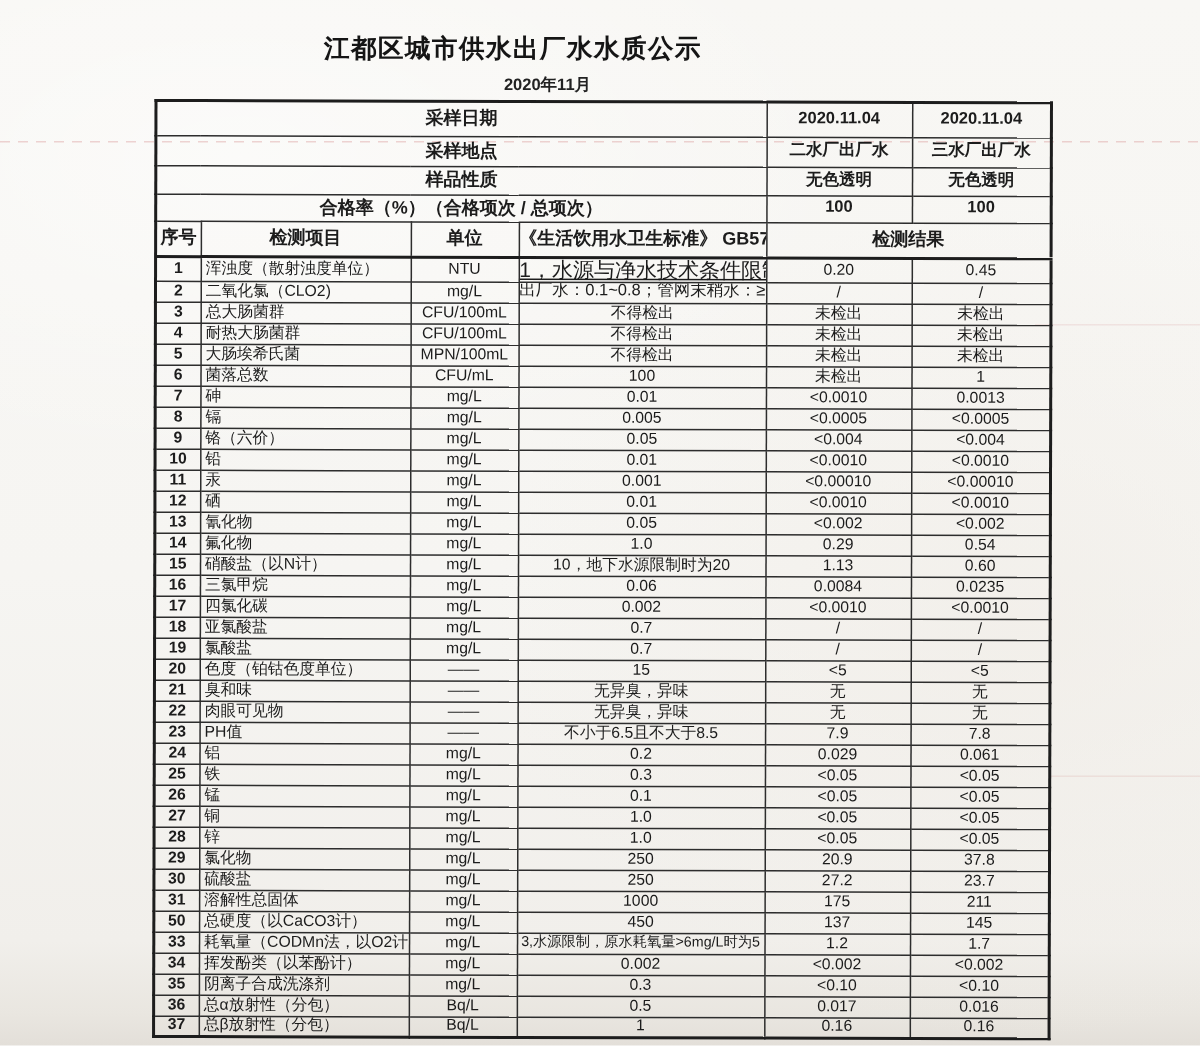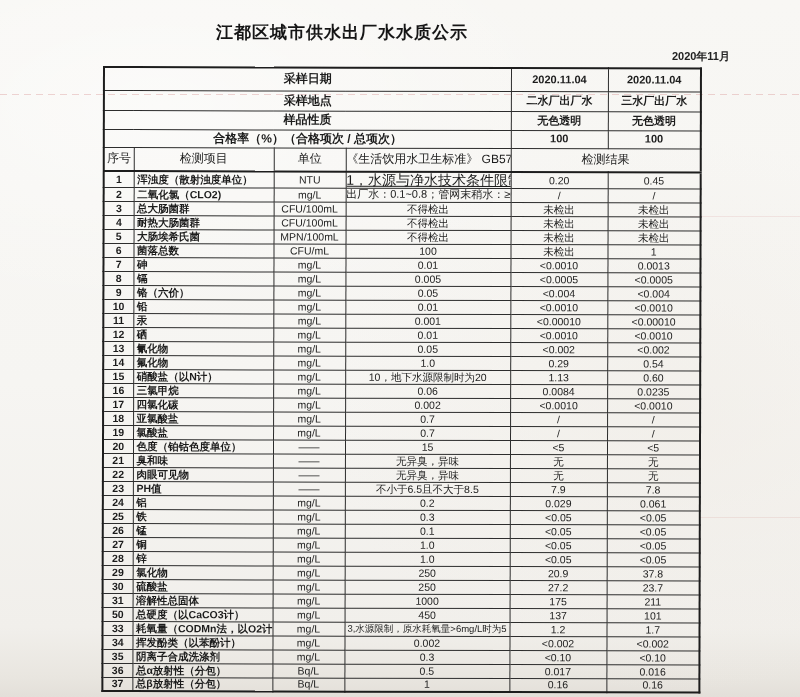--- a/index.html
+++ b/index.html
@@ -14,43 +14,43 @@
   .artifact{position:absolute;height:1px;pointer-events:none;}
   .artifact.a1{top:94px;left:0;width:800px;
     background:repeating-linear-gradient(90deg,rgba(206,118,118,.30) 0 7px,rgba(206,118,118,0) 7px 12px);}
   .artifact.a2{top:216px;left:690px;width:110px;background:rgba(206,118,118,.14);}
   .artifact.a3{top:517px;left:700px;width:100px;background:rgba(206,118,118,.14);}
   .title{
     position:absolute;top:21px;left:0;width:684px;text-align:center;
     font-size:17px;font-weight:bold;letter-spacing:1px;color:#151515;
   }
   .subtitle{
-    position:absolute;top:49px;left:0;width:730px;text-align:right;
+    position:absolute;top:49px;left:0;width:730px;text-align:center;
     font-size:11px;font-weight:bold;color:#222;
   }
   table.doc{
     position:absolute;left:103px;top:66px;width:597px;
     border-collapse:collapse;table-layout:fixed;
     transform:rotate(0.15deg);transform-origin:top left;
   }
   table.doc td,table.doc th{
     border:1px solid #2d2d2d;padding:0;margin:0;
     text-align:center;vertical-align:middle;line-height:1.05;
     overflow:hidden;white-space:nowrap;
   }
   table.doc{border:2px solid #1d1d1d;}
   tr.info-row td{font-weight:bold;}
   tr.info-row td.i-label{font-size:12px;}
   tr.info-row td.i-val{font-size:11px;}
   tr.h23{height:23px}tr.h20{height:20px}tr.h19{height:19px}tr.h18{height:18px}
   tr.head-row{height:24px;border-bottom:2px solid #1d1d1d;}
-  tr.head-row th{font-size:12px;font-weight:normal;}
+  tr.head-row th{font-size:12px;font-weight:bold;}
   tbody.results tr{height:14px;}
   tbody.results td{font-size:10.5px;}
-  tbody.results td.c-item{text-align:left;padding-left:3px;font-weight:bold;font-size:10.5px;}
+  tbody.results td.c-item{text-align:left;padding-left:3px;font-weight:normal;font-size:10.5px;}
   tbody.results td.c-no{font-weight:bold;}
 </style>
 </head>
 <body>
 
 <div class="artifact a1"></div>
 <div class="artifact a2"></div>
 <div class="artifact a3"></div>
 
 <div class="title">江都区城市供水出厂水水质公示</div>
@@ -342,21 +342,21 @@
         <td class="c-standard">1000</td>
         <td class="c-r1">175</td>
         <td class="c-r2">211</td>
       </tr>
       <tr>
         <td class="c-no">50</td>
         <td class="c-item">总硬度（以CaCO3计）</td>
         <td class="c-unit">mg/L</td>
         <td class="c-standard">450</td>
         <td class="c-r1">137</td>
-        <td class="c-r2">101</td>
+        <td class="c-r2">145</td>
       </tr>
       <tr>
         <td class="c-no">33</td>
         <td class="c-item">耗氧量（CODMn法，以O2计）</td>
         <td class="c-unit">mg/L</td>
         <td class="c-standard" style="font-size: 9.5px;">3,水源限制，原水耗氧量&gt;6mg/L时为5</td>
         <td class="c-r1">1.2</td>
         <td class="c-r2">1.7</td>
       </tr>
       <tr>

